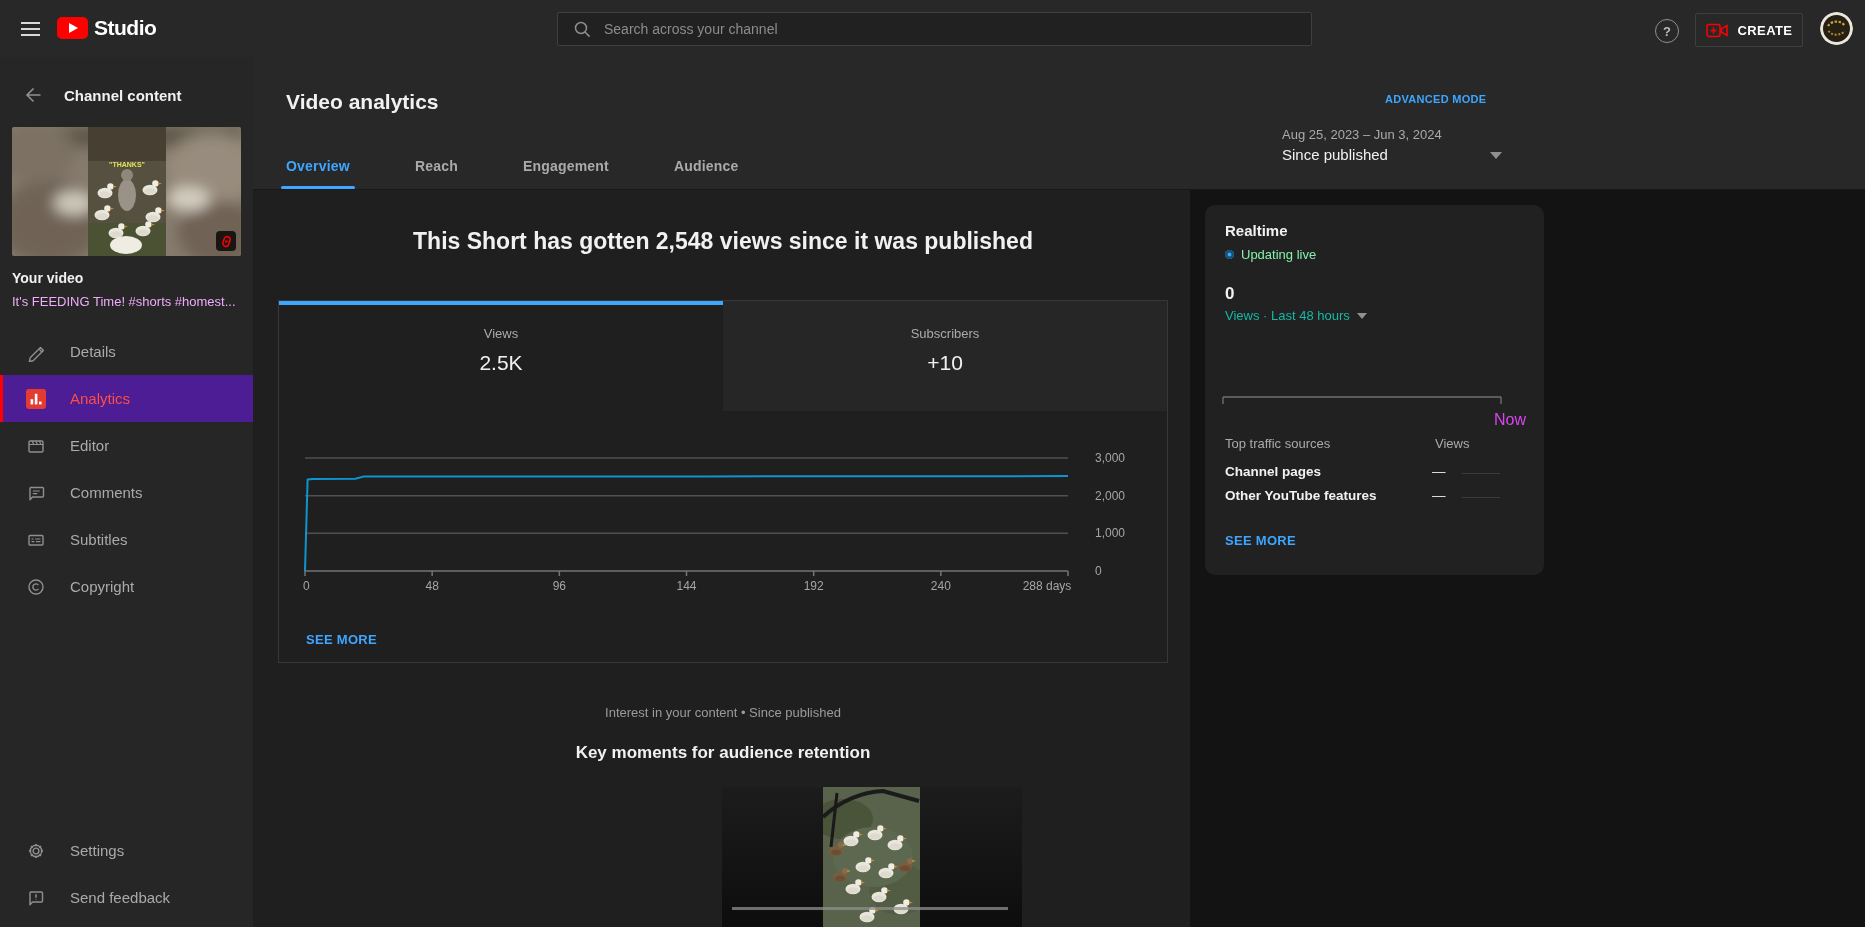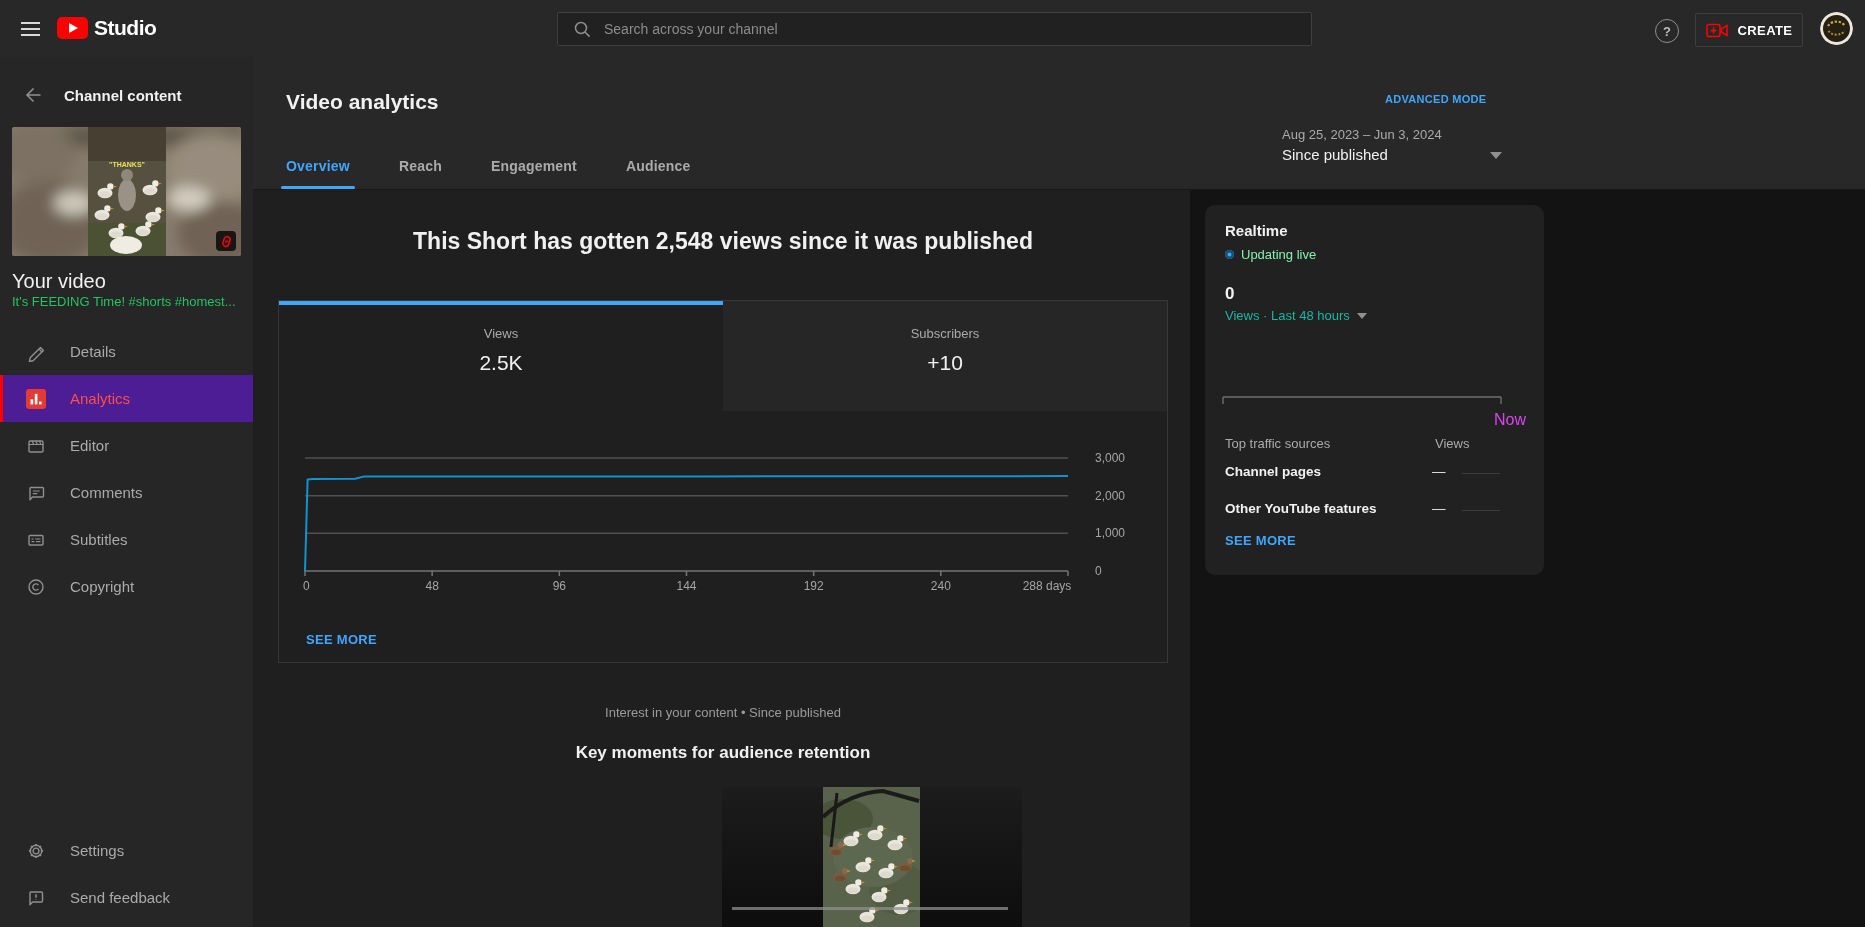--- a/index.html
+++ b/index.html
@@ -27,35 +27,35 @@
   .avatar{position:absolute;left:1820px;top:12px;width:33px;height:33px;border-radius:50%;overflow:hidden;cursor:pointer;}
 
   
   .sidebar{position:absolute;left:0;top:57px;width:253px;height:870px;background:#262626;}
   .sb-header{position:absolute;left:0;top:22px;height:32px;display:flex;align-items:center;}
   .back{margin-left:22px;cursor:pointer;}
   .sb-title{margin-left:20px;font-size:15px;font-weight:bold;color:#f1f1f1;}
   .thumb{position:absolute;left:12px;top:70px;width:229px;height:129px;border-radius:2px;overflow:hidden;cursor:pointer;}
   .shorts-badge{position:absolute;right:5px;bottom:5px;width:20px;height:20px;background:rgba(8,8,8,.85);
                 border-radius:4px;display:flex;align-items:center;justify-content:center;}
-  .sb-video-label{position:absolute;left:12px;top:213px;font-size:20px;font-weight:normal;}
-  .sb-video-title{position:absolute;left:12px;top:237px;width:232px;font-size:13px;color:#22c55e;white-space:nowrap;overflow:hidden;}
+  .sb-video-label{position:absolute;left:12px;top:213px;font-size:14px;font-weight:bold;}
+  .sb-video-title{position:absolute;left:12px;top:237px;width:232px;font-size:13px;color:#f0abfc;white-space:nowrap;overflow:hidden;}
   .menu{position:absolute;left:0;top:271px;width:100%;}
   .mi{position:relative;display:flex;align-items:center;height:47px;color:#aaa;font-size:15px;cursor:pointer;}
   .mi .ic{width:20px;height:20px;margin-left:26px;flex:none;}
   .mi .lbl{margin-left:24px;}
   .mi.active{background:#4c1d95;color:#ff4e45;}
   .mi.active::before{content:"";position:absolute;left:0;top:0;bottom:0;width:3px;background:#f00;}
   .sb-footer{position:absolute;left:0;top:770px;width:100%;}
 
   
   .main-header{position:absolute;left:253px;top:57px;width:1612px;height:133px;background:#282828;
                border-bottom:1px solid #181818;box-sizing:border-box;}
   .page-title{position:absolute;left:33px;top:33px;font-size:21px;font-weight:bold;}
-  .tabs{position:absolute;left:33px;bottom:0;display:flex;}
+  .tabs{position:absolute;left:33px;bottom:0;display:flex;gap:16px;}
   .tab{position:relative;margin-right:49px;padding-bottom:15px;font-size:14px;font-weight:bold;letter-spacing:.2px;color:#aaa;cursor:pointer;}
   .tab.active{color:#3ea6ff;}
   .tab.active::after{content:"";position:absolute;left:-5px;right:-5px;bottom:0;height:3px;border-radius:3px;background:#3ea6ff;}
   .advanced{position:absolute;left:1132px;top:36px;font-size:11px;font-weight:bold;letter-spacing:.3px;color:#3ea6ff;cursor:pointer;}
   .datepicker{position:absolute;left:1029px;top:70px;width:230px;cursor:pointer;}
   .dp-range{font-size:13px;color:#aaa;}
   .dp-mode{font-size:15px;color:#f1f1f1;margin-top:4px;}
   .tri{width:0;height:0;border-left:6px solid transparent;border-right:6px solid transparent;border-top:7px solid #909090;}
   .dp-arrow{position:absolute;left:208px;top:25px;}
 
@@ -389,21 +389,21 @@
         <div class="rt-now">Now</div>
         <div class="rt-thead">
           <span>Top traffic sources</span>
           <span class="rt-col2">Views</span>
         </div>
         <div class="rt-row" style="top:259px">
           <span>Channel pages</span>
           <span class="rt-dash">—</span>
           <span class="rt-rowline"></span>
         </div>
-        <div class="rt-row" style="top:296px">
+        <div class="rt-row" style="top:283px">
           <span>Other YouTube features</span>
           <span class="rt-dash">—</span>
           <span class="rt-rowline"></span>
         </div>
         <div class="see-more rt-see-more">SEE MORE</div>
       </div>
     </div>
 
   </div>
 </div>

